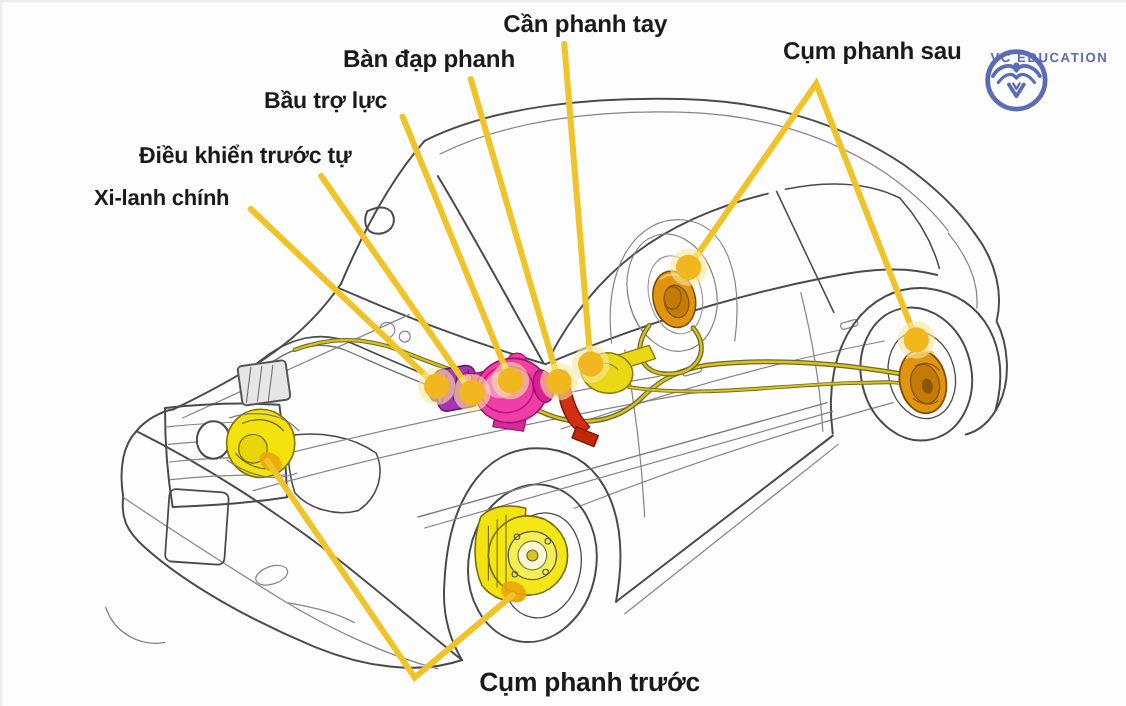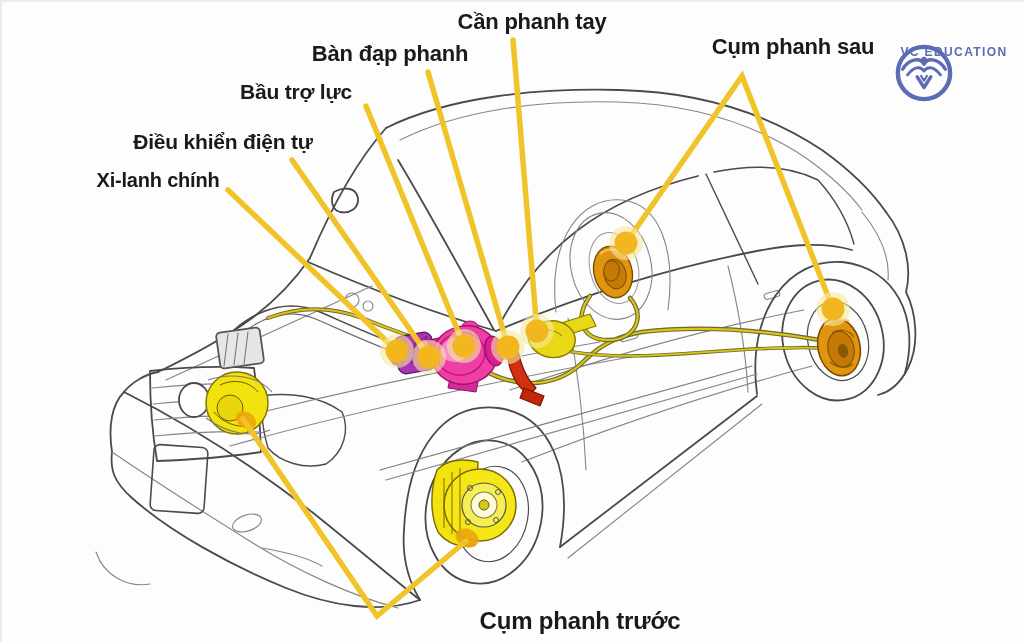--- a/index.html
+++ b/index.html
@@ -217,27 +217,27 @@
         <circle cx="429" cy="357" r="11.5"></circle>
         <circle cx="464" cy="346" r="11.5"></circle>
         <circle cx="508" cy="347" r="11.5"></circle>
         <circle cx="537" cy="331" r="11.5"></circle>
         <circle cx="626" cy="243" r="11.5"></circle>
         <circle cx="833" cy="309" r="11.5"></circle>
       </g>
     </g>
   </svg>
 
-  <div class="lbl sz20" style="left:158px;top:169px;">Xi-lanh chính</div>
-  <div class="lbl" style="left:223px;top:130px;">Điều khiển điện tự</div>
+  <div class="lbl sz20" style="left:147px;top:169px;">Xi-lanh chính</div>
+  <div class="lbl" style="left:223px;top:130px;">Điều khiển trước tự</div>
   <div class="lbl" style="left:296px;top:80px;">Bầu trợ lực</div>
   <div class="lbl sz22" style="left:390px;top:42px;">Bàn đạp phanh</div>
   <div class="lbl sz22" style="left:520px;top:10px;margin-left:12px;">Cần phanh tay</div>
   <div class="lbl sz22" style="left:752px;top:35px;margin-left:41px;">Cụm phanh sau</div>
-  <div class="lbl sz24" style="left:536px;top:608px;margin-left:44px;">Cụm phanh trước</div>
+  <div class="lbl sz24" style="left:536px;top:608px;">Cụm phanh trước</div>
 
   <div class="logo">
     <svg width="62" height="62" viewBox="0 0 64 64">
       <circle cx="32" cy="32" r="27" fill="none" stroke="#5b6cb5" stroke-width="4.5"></circle>
       <g fill="none" stroke="#5b6cb5" stroke-linecap="round" stroke-linejoin="round">
         <path d="M10,28 C16,18 28,15 32,23 C36,15 48,18 54,28" stroke-width="3.5"></path>
         <path d="M15,34 C21,26 28,24 32,30 C36,24 43,26 49,34" stroke-width="3"></path>
         <path d="M25,36 L32,47 L39,36" stroke-width="3.5"></path>
         <path d="M29,35 L32,40 L35,35" stroke-width="2.2"></path>
       </g>

